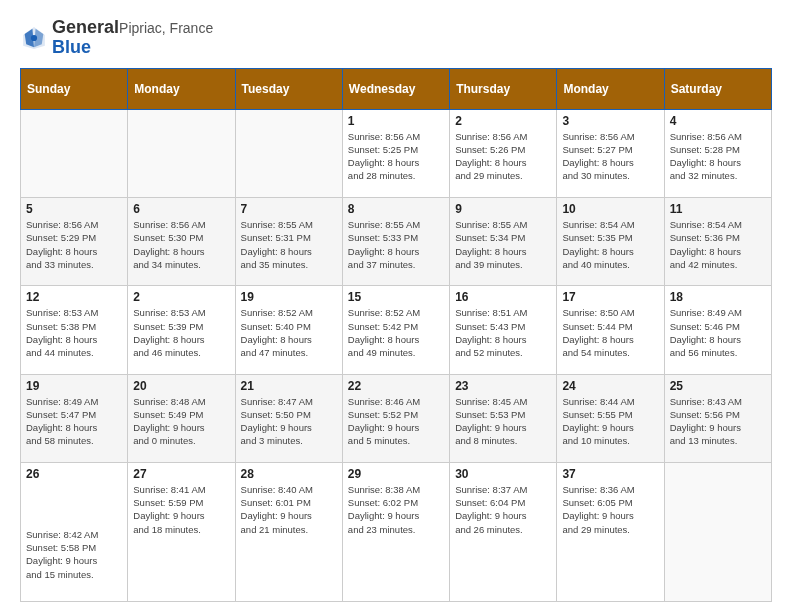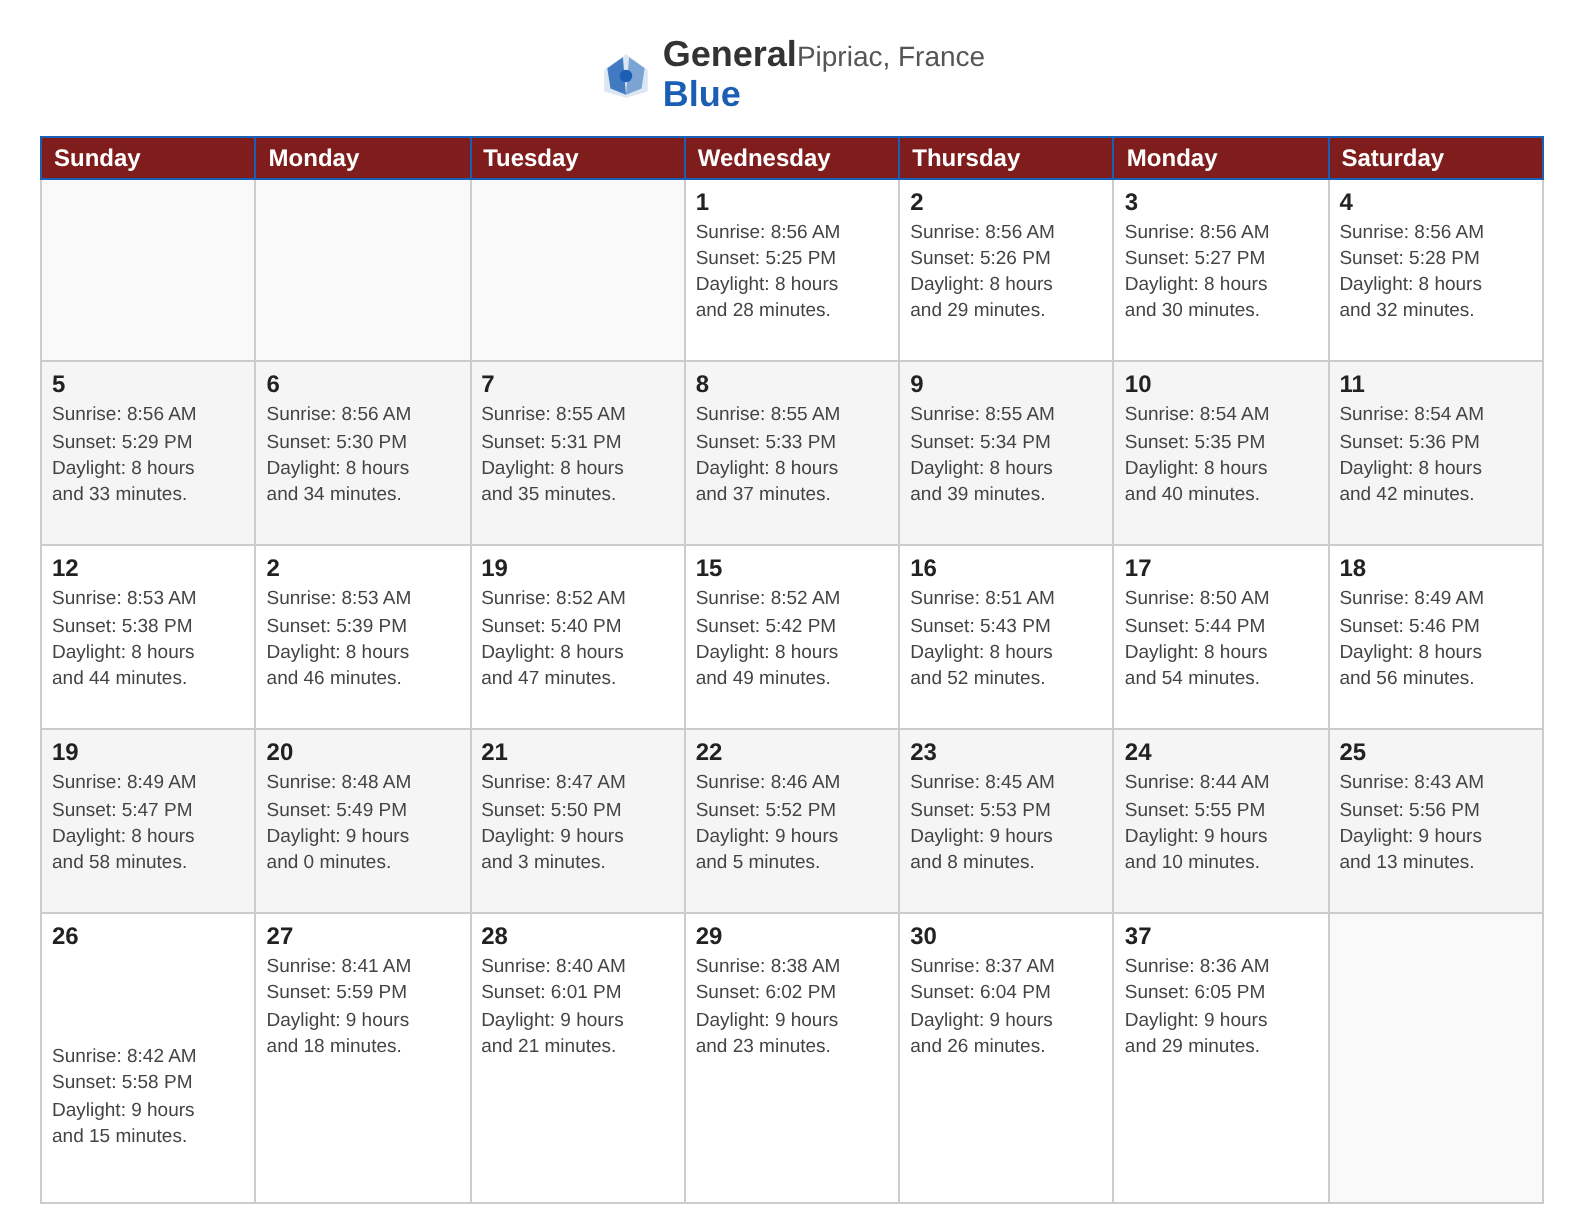--- a/index.html
+++ b/index.html
@@ -12,21 +12,21 @@
     }
     .page {
       width: 792px;
       height: 612px;
       padding: 18px 20px 10px 20px;
       display: flex;
       flex-direction: column;
     }
     .header {
       display: flex;
-      justify-content: center;
+      justify-content: flex-start;
       align-items: flex-start;
       margin-bottom: 10px;
     }
     .logo {
       display: flex;
       align-items: center;
       gap: 4px;
     }
     .logo-text {
       font-size: 18px;
@@ -54,24 +54,24 @@
       margin-top: 2px;
     }
     .calendar {
       flex: 1;
       border: 1px solid #ccc;
       border-collapse: collapse;
       width: 100%;
       table-layout: fixed;
     }
     .calendar th {
-      background: #7f1d1d;
+      background: #a16207;
       color: #fff;
       text-align: left;
-      padding: 3px 6px;
+      padding: 13px 6px;
       font-size: 12px;
       border: 1px solid #1a5fb4;
     }
     .calendar td {
       vertical-align: top;
       border: 1px solid #ccc;
       padding: 4px 5px;
       font-size: 10px;
       color: #333;
       background: #fff;

